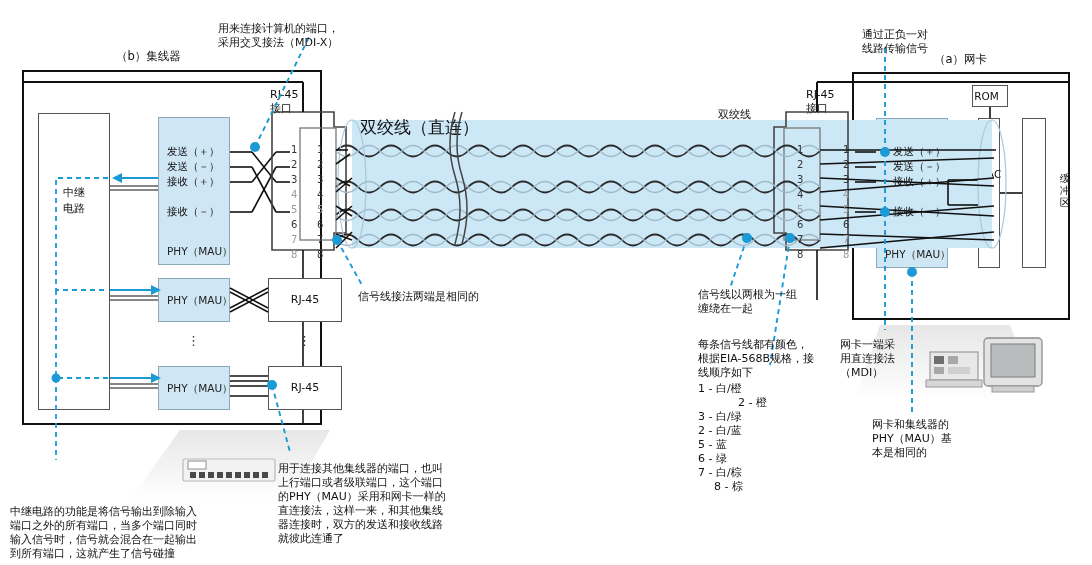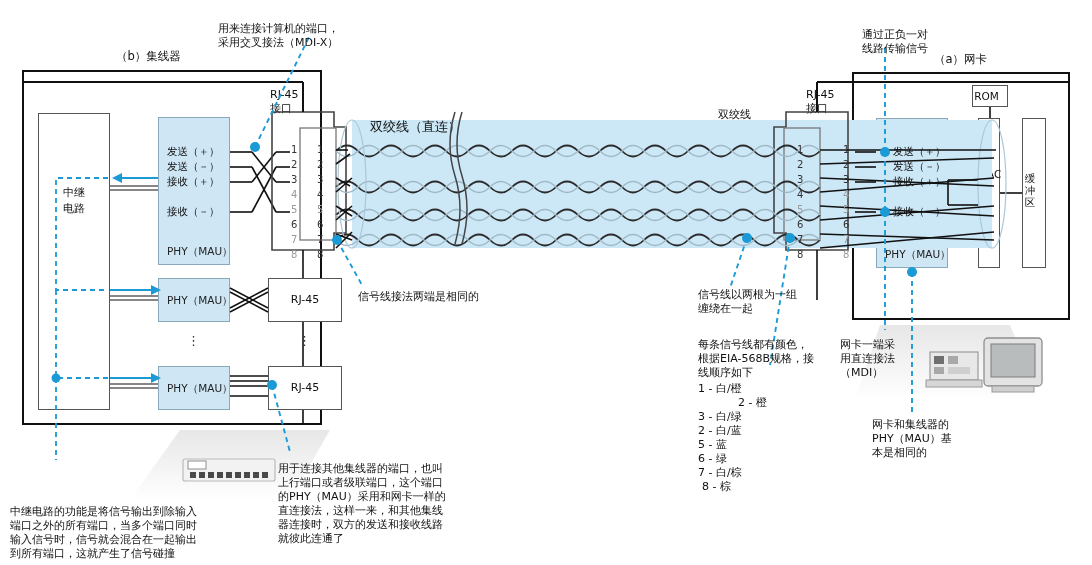--- a/index.html
+++ b/index.html
@@ -80,27 +80,27 @@
     <span class="phylabel">PHY（MAU）</span>
   </div>
 
   <div class="box" style="left:972px;top:85px;width:36px;height:22px;"></div>
   <div class="txt" style="left:972px;top:89px;width:29px;text-align:center;font-size:10.5px;">ROM</div>
 
   <div class="box" style="left:978px;top:118px;width:22px;height:150px;"></div>
   <div class="txt" style="left:978px;top:168px;width:22px;text-align:center;font-size:10.5px;line-height:12px;">MAC</div>
 
   <div class="box" style="left:1022px;top:118px;width:24px;height:150px;"></div>
-  <div class="txt" style="left:1022px;top:172px;width:16px;text-align:center;font-size:10.5px;line-height:12px;">缓冲区</div>
+  <div class="txt" style="left:1022px;top:172px;width:16px;text-align:center;font-size:10.5px;line-height:12px;padding-left:35px;">缓冲区</div>
 
   <div class="txt" style="left:806px;top:88px;font-size:11px;line-height:14px;">RJ-45
 接口</div>
 
   <div class="cablebody" style="left:352px;top:120px;width:640px;height:128px;"></div>
-  <div class="txt" style="left:360px;top:120px;font-size:13px;margin-left:10px;">双绞线（直连）</div>
+  <div class="txt" style="left:360px;top:120px;font-size:17px;">双绞线（直连）</div>
   <div class="txt" style="left:718px;top:108px;font-size:11px;">双绞线</div>
 
   <svg width="1092" height="565">
     <g stroke="#111" stroke-width="1.6" fill="none">
 
       <line x1="230" y1="152" x2="252" y2="152"></line>
       <line x1="230" y1="167" x2="252" y2="167"></line>
       <line x1="230" y1="182" x2="252" y2="182"></line>
       <line x1="230" y1="212" x2="252" y2="212"></line>
 
@@ -325,21 +325,21 @@
 线顺序如下</div>
 
   <div class="abs" style="left:698px;top:382px;">
     <div class="txt" style="position:relative;left:0;top:0;">1 - 白/橙</div>
     <div class="txt" style="position:relative;left:16px;top:0;margin-left:24px;">2 - 橙</div>
     <div class="txt" style="position:relative;left:0;top:0;">3 - 白/绿</div>
     <div class="txt" style="position:relative;left:0;top:0;">2 - 白/蓝</div>
     <div class="txt" style="position:relative;left:0;top:0;">5 - 蓝</div>
     <div class="txt" style="position:relative;left:0;top:0;">6 - 绿</div>
     <div class="txt" style="position:relative;left:0;top:0;">7 - 白/棕</div>
-    <div class="txt" style="position:relative;left:4px;top:0;">8 - 棕</div>
+    <div class="txt" style="position:relative;left:16px;top:0;">8 - 棕</div>
   </div>
 
   <div class="txt" style="left:840px;top:338px;">网卡一端采
 用直连接法
 （MDI）</div>
   <div class="txt" style="left:278px;top:462px;">用于连接其他集线器的端口，也叫
 上行端口或者级联端口，这个端口
 的PHY（MAU）采用和网卡一样的
 直连接法，这样一来，和其他集线
 器连接时，双方的发送和接收线路

